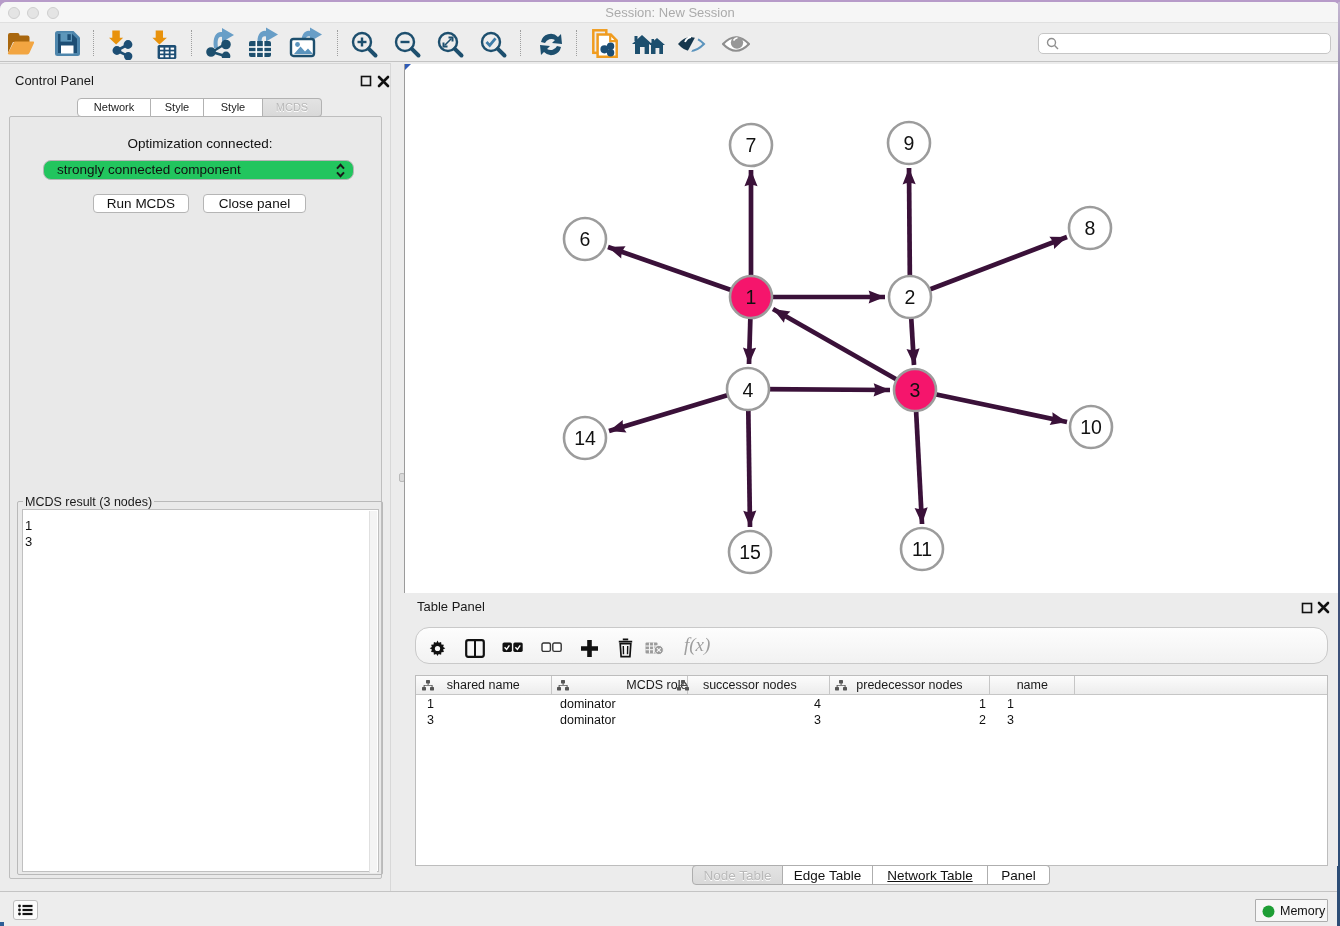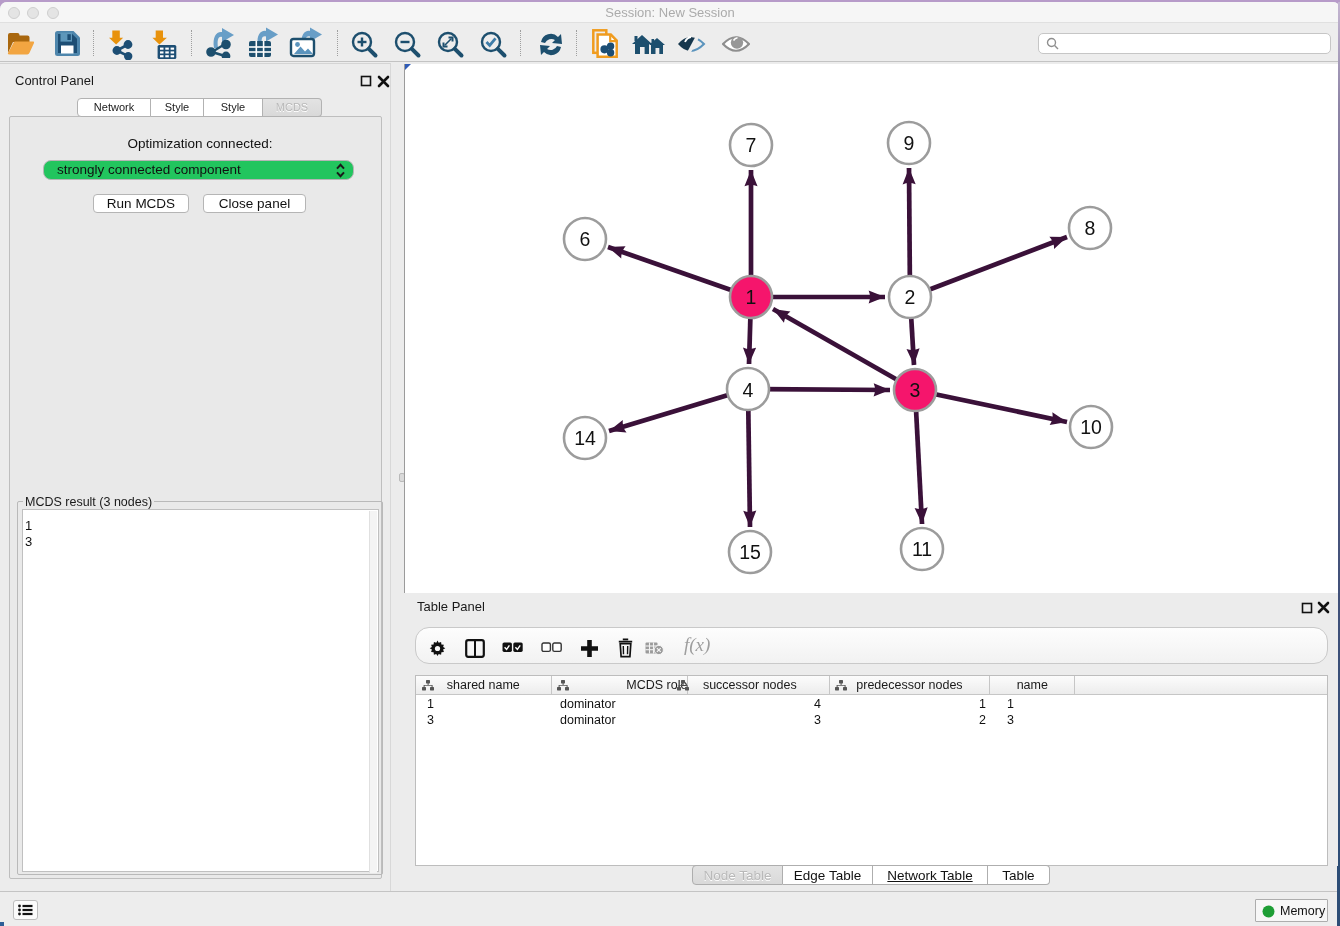--- a/index.html
+++ b/index.html
@@ -424,21 +424,21 @@
       <div class="td" style="left:591px;top:20px;">1</div>
       <div class="td" style="left:11px;top:36px;">3</div>
       <div class="td" style="left:144px;top:36px;">dominator</div>
       <div class="td" style="left:255px;width:150px;top:36px;text-align:right;">3</div>
       <div class="td" style="left:413px;width:157px;top:36px;text-align:right;">2</div>
       <div class="td" style="left:591px;top:36px;">3</div>
     </div>
     <div class="bottab seltab embossed" style="left:288px; width:91px; border-radius:4px 0 0 4px;">Node Table</div>
     <div class="bottab" style="left:379px; width:90px; border-left:none;">Edge Table</div>
     <div class="bottab" style="left:469px; width:115px; border-left:none;text-decoration:underline;">Network Table</div>
-    <div class="bottab" style="left:584px; width:62px; border-left:none; border-radius:0 4px 4px 0;">Table</div>
+    <div class="bottab" style="left:584px; width:62px; border-left:none; border-radius:0 4px 4px 0;">Panel</div>
   </div>
 
   <div id="statusbar">
     <div id="sb-listbtn">
       <svg width="15" height="12" viewBox="0 0 15 12" style="position:absolute;left:4px;top:3px;">
         <circle cx="1.5" cy="2" r="1.4" fill="#111"></circle>
           <rect x="4.5" y="0.9" width="10" height="2.2" fill="#111"></rect>
         <circle cx="1.5" cy="6" r="1.4" fill="#111"></circle>
           <rect x="4.5" y="4.9" width="10" height="2.2" fill="#111"></rect>
         <circle cx="1.5" cy="10" r="1.4" fill="#111"></circle>

